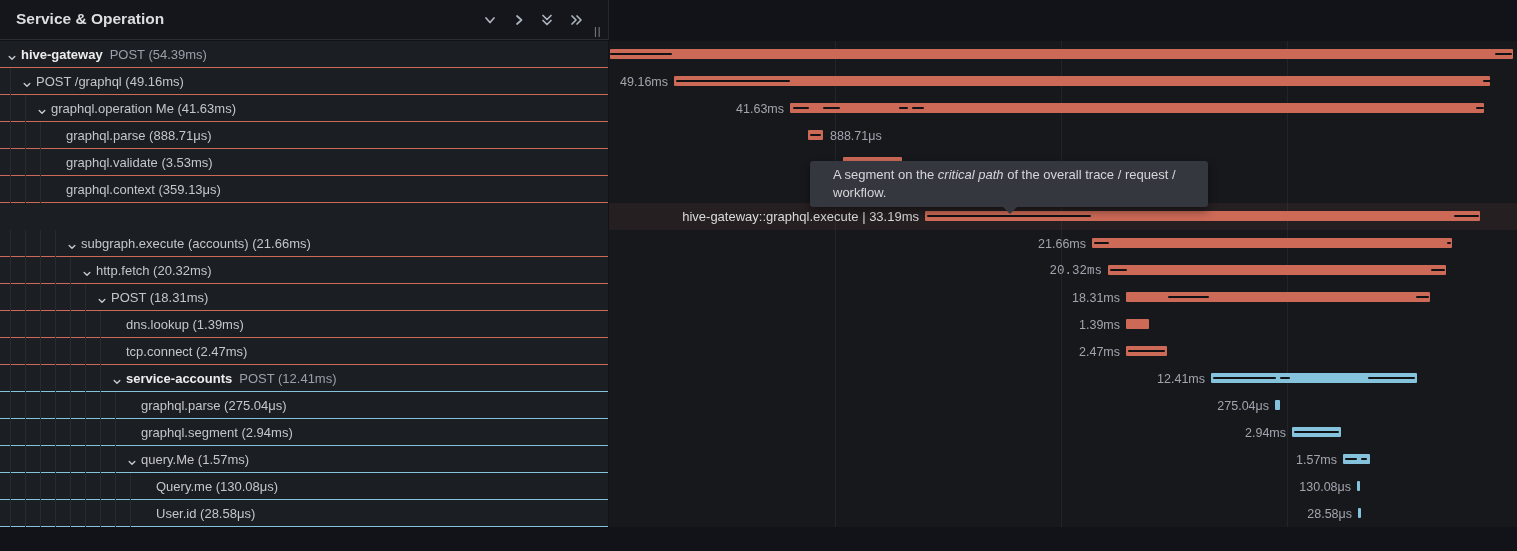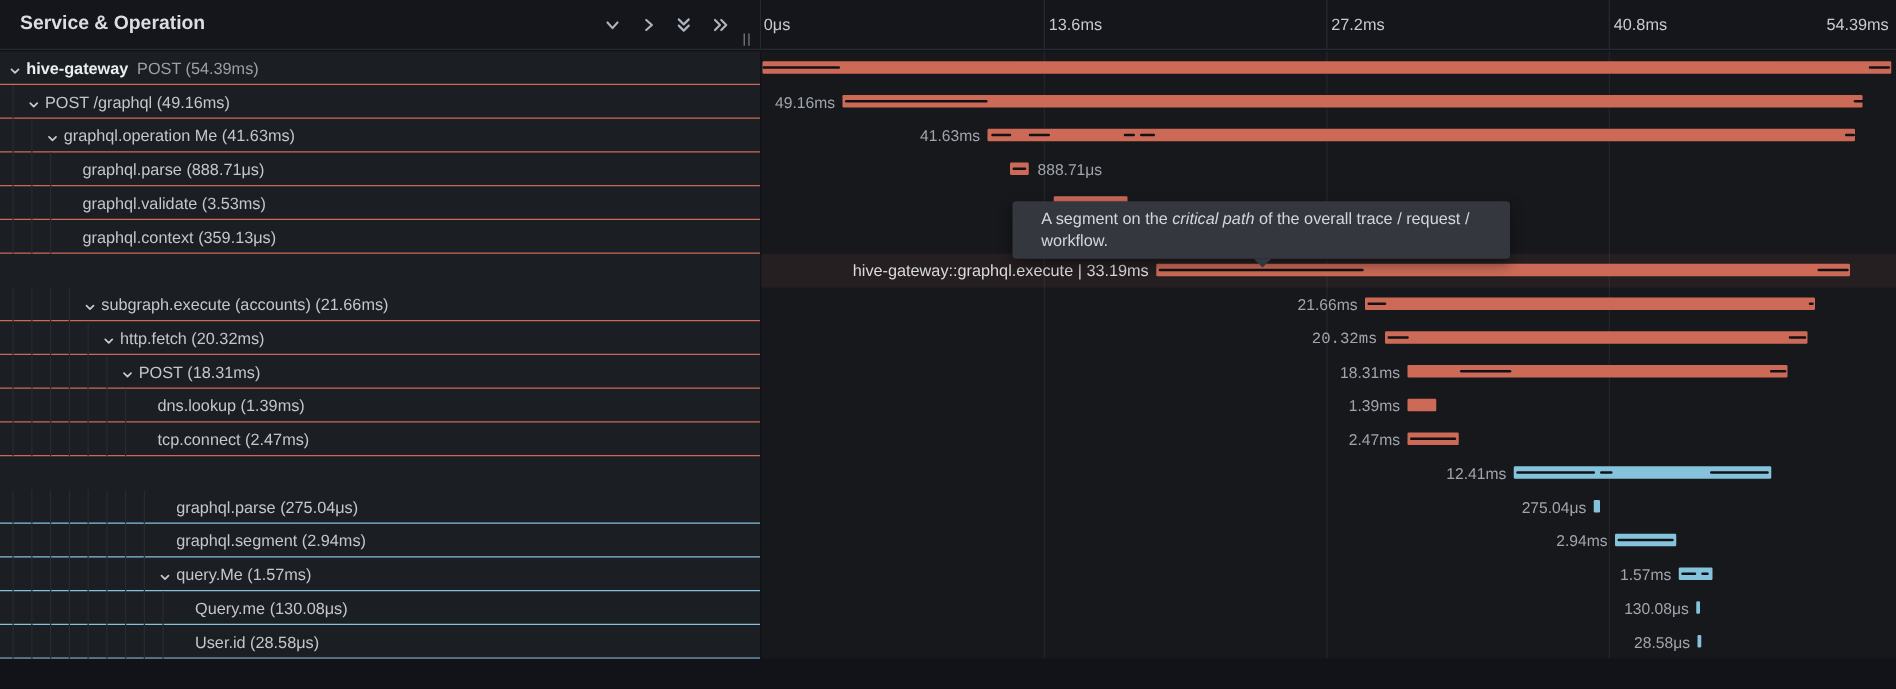--- a/index.html
+++ b/index.html
@@ -65,30 +65,20 @@
           <polyline points="4,8.5 8,12.5 12,8.5"></polyline>
         </svg></span>
       <span class="hicon" style="left: 567px;"><svg width="16" height="16" viewBox="0 0 16 16" fill="none" stroke="#aeb4bd" stroke-width="1.7" stroke-linecap="round" stroke-linejoin="round">
           <polyline points="5,4 9,8 5,12"></polyline>
           <polyline points="10,4 14,8 10,12"></polyline>
         </svg></span>
     </div>
   <span class="handle">||</span>
   <div class="vsep"></div>
 
-  <div class="rheader" id="rheader">
-      <div class="hgrid" style="left: 226px;"></div>
-      <div class="hgrid" style="left: 452px;"></div>
-      <div class="hgrid" style="left: 678px;"></div>
-      <span class="tick" style="left: 2px;">0μs</span>
-      <span class="tick" style="left: 230px;">13.6ms</span>
-      <span class="tick" style="left: 456px;">27.2ms</span>
-      <span class="tick" style="left: 682px;">40.8ms</span>
-      <span class="tick" style="right: 6px;">54.39ms</span>
-    </div>
 
   <div class="lpanel" id="lpanel">
       <div class="trow" style="top: 0px; border-bottom: 1px solid rgb(205, 106, 87);">
         <span class="tchev" style="left: 7px;"><svg width="10" height="10" viewBox="0 0 16 16" fill="none" stroke="#c7cbd1" stroke-width="2.2" stroke-linecap="round" stroke-linejoin="round">
             <polyline points="3.5,5.5 8,10 12.5,5.5"></polyline>
           </svg></span>
         <span class="tlabel" style="left: 21px;"><b>hive-gateway</b><span class="dim">POST (54.39ms)</span></span>
       </div>
       <div class="trow" style="top: 27px; border-bottom: 1px solid rgb(205, 106, 87);">
         <div class="guide" style="left: 10px;"></div>
@@ -168,20 +158,33 @@
       </div>
       <div class="trow" style="top: 297px; border-bottom: 1px solid rgb(205, 106, 87);">
         <div class="guide" style="left: 10px;"></div>
         <div class="guide" style="left: 25px;"></div>
         <div class="guide" style="left: 40px;"></div>
         <div class="guide" style="left: 55px;"></div>
         <div class="guide" style="left: 70px;"></div>
         <div class="guide" style="left: 85px;"></div>
         <div class="guide" style="left: 100px;"></div>
         <span class="tlabel" style="left: 126px;">tcp.connect (2.47ms)</span>
+      </div>
+      <div class="trow" style="top: 324px; border-bottom: 1px solid rgb(133, 194, 220);">
+        <div class="guide" style="left: 10px;"></div>
+        <div class="guide" style="left: 25px;"></div>
+        <div class="guide" style="left: 40px;"></div>
+        <div class="guide" style="left: 55px;"></div>
+        <div class="guide" style="left: 70px;"></div>
+        <div class="guide" style="left: 85px;"></div>
+        <div class="guide" style="left: 100px;"></div>
+        <span class="tchev" style="left: 112px;"><svg width="10" height="10" viewBox="0 0 16 16" fill="none" stroke="#c7cbd1" stroke-width="2.2" stroke-linecap="round" stroke-linejoin="round">
+            <polyline points="3.5,5.5 8,10 12.5,5.5"></polyline>
+          </svg></span>
+        <span class="tlabel" style="left: 126px;"><b>service-accounts</b><span class="dim">POST (12.41ms)</span></span>
       </div>
       <div class="trow" style="top: 351px; border-bottom: 1px solid rgb(133, 194, 220);">
         <div class="guide" style="left: 10px;"></div>
         <div class="guide" style="left: 25px;"></div>
         <div class="guide" style="left: 40px;"></div>
         <div class="guide" style="left: 55px;"></div>
         <div class="guide" style="left: 70px;"></div>
         <div class="guide" style="left: 85px;"></div>
         <div class="guide" style="left: 100px;"></div>
         <div class="guide" style="left: 115px;"></div>

